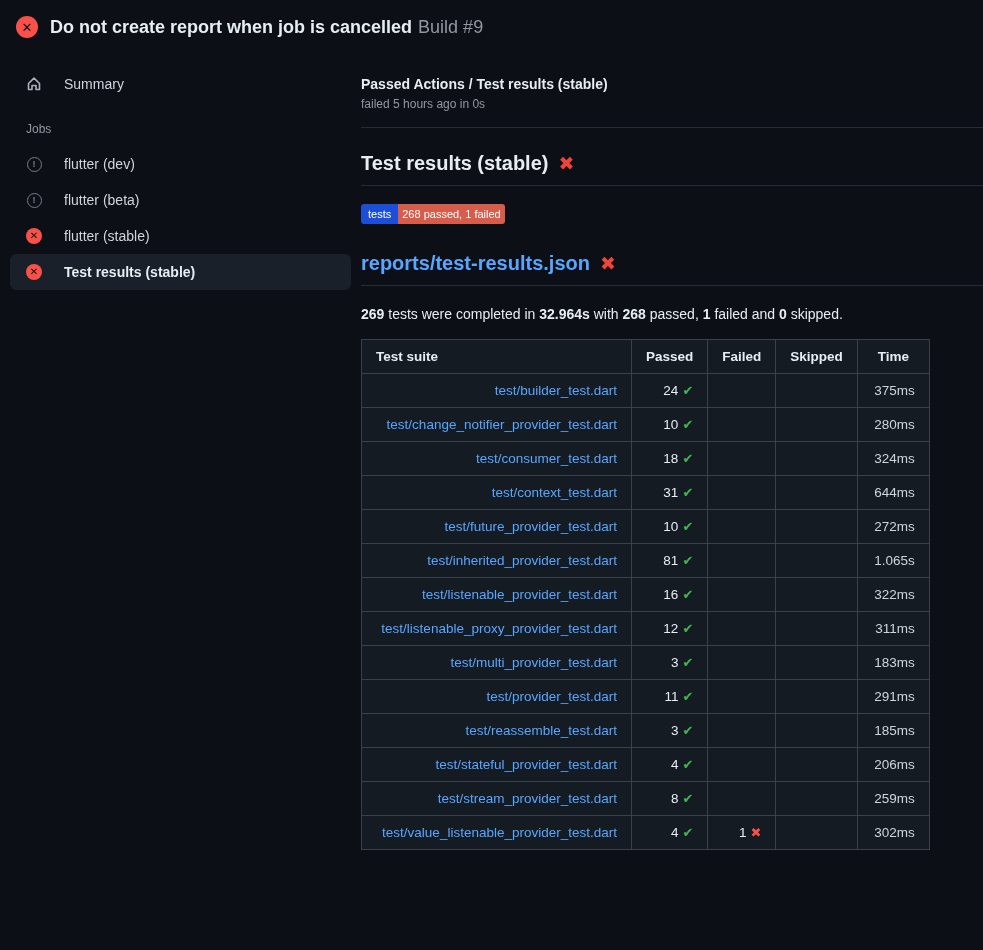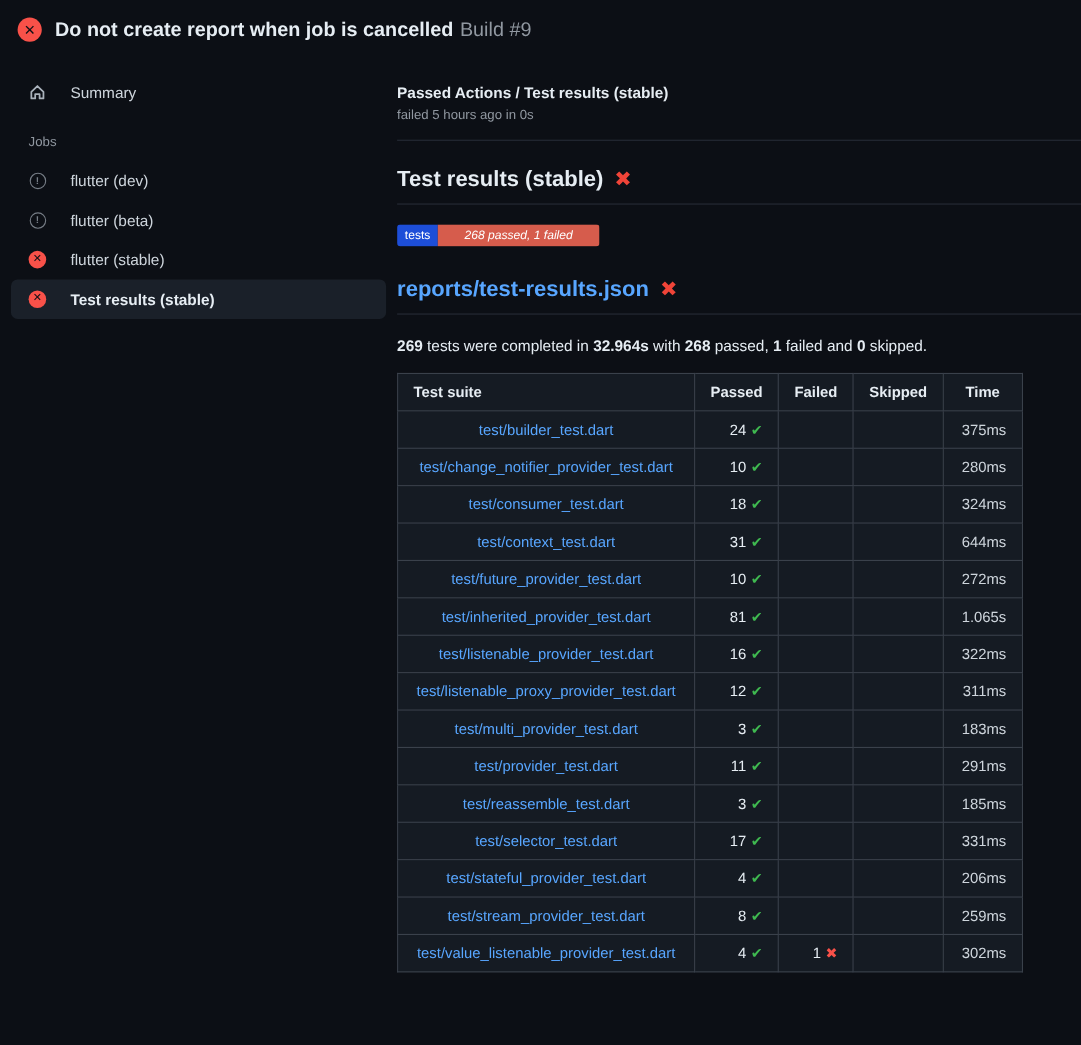--- a/index.html
+++ b/index.html
@@ -47,33 +47,33 @@
     display:flex; align-items:center; gap:10px;
     margin-top:24px; padding-bottom:10px; border-bottom:1px solid #262c36;
   }
   .section-heading .h-text { font-size:20px; font-weight:bold; color:#e6edf3; }
   .section-heading.report { margin-top:28px; }
   .section-heading.report .h-text { color:#58a6ff; cursor:pointer; }
   .fail-x { color:#f04438; font-size:19px; font-weight:bold; line-height:1; }
   
   .badge { display:inline-flex; margin-top:18px; border-radius:3px; overflow:hidden; font-size:11px; }
   .badge .b-label { background:#1d4ed8; color:#fff; padding:4px 7px; }
-  .badge .b-value { background:#d65c4c; color:#fff; padding:4px 24px;font-style:italic; }
+  .badge .b-value { background:#d65c4c; color:#fff; padding:4px 4px; }
   
   .summary-line { margin-top:20px; font-size:14px; color:#e6edf3; }
   .summary-line b { font-weight:bold; }
   
   table.results { border-collapse:collapse; margin-top:17px; table-layout:fixed; }
   table.results th, table.results td {
     border:1px solid #3a414b; background:#151b23;
     padding:8px 14px; font-size:13.5px; height:34px;
   }
   table.results th { font-weight:bold; color:#e6edf3; text-align:center; }
   table.results th.suite-col { text-align:left; }
-  td.suite { text-align:center;margin-left:16px; }
+  td.suite { text-align:right;margin-left:16px; }
   td.suite a { color:#58a6ff; text-decoration:none; cursor:pointer; }
   td.num { text-align:right; color:#e6edf3; white-space:nowrap; }
   td.time { text-align:right; color:#ced5dc; }
   .check { color:#3fb950; font-weight:bold; margin-left:4px; font-size:13px; }
   .cross { color:#f85149; font-weight:bold; margin-left:4px; font-size:13px; }
   .col-suite { width:270px; } .col-passed { width:68px; } .col-failed { width:64px; }
   .col-skipped { width:78px; } .col-time { width:72px; }
 </style>
 </head>
 <body>
@@ -239,27 +239,20 @@
             <td class="time">291ms</td>
           </tr>
           <tr>
             <td class="suite"><a>test/reassemble_test.dart</a></td>
             <td class="num"><span>3</span><span class="check">✔</span></td>
             <td class="num"></td>
             <td class="num"></td>
             <td class="time">185ms</td>
           </tr>
           <tr>
-            <td class="suite"><a>test/selector_test.dart</a></td>
-            <td class="num"><span>17</span><span class="check">✔</span></td>
-            <td class="num"></td>
-            <td class="num"></td>
-            <td class="time">331ms</td>
-          </tr>
-          <tr>
             <td class="suite"><a>test/stateful_provider_test.dart</a></td>
             <td class="num"><span>4</span><span class="check">✔</span></td>
             <td class="num"></td>
             <td class="num"></td>
             <td class="time">206ms</td>
           </tr>
           <tr>
             <td class="suite"><a>test/stream_provider_test.dart</a></td>
             <td class="num"><span>8</span><span class="check">✔</span></td>
             <td class="num"></td>

